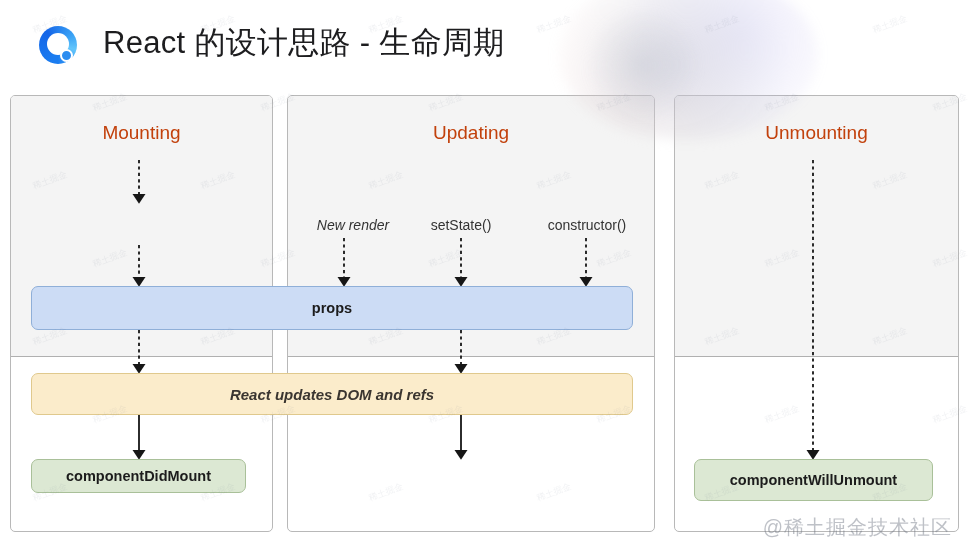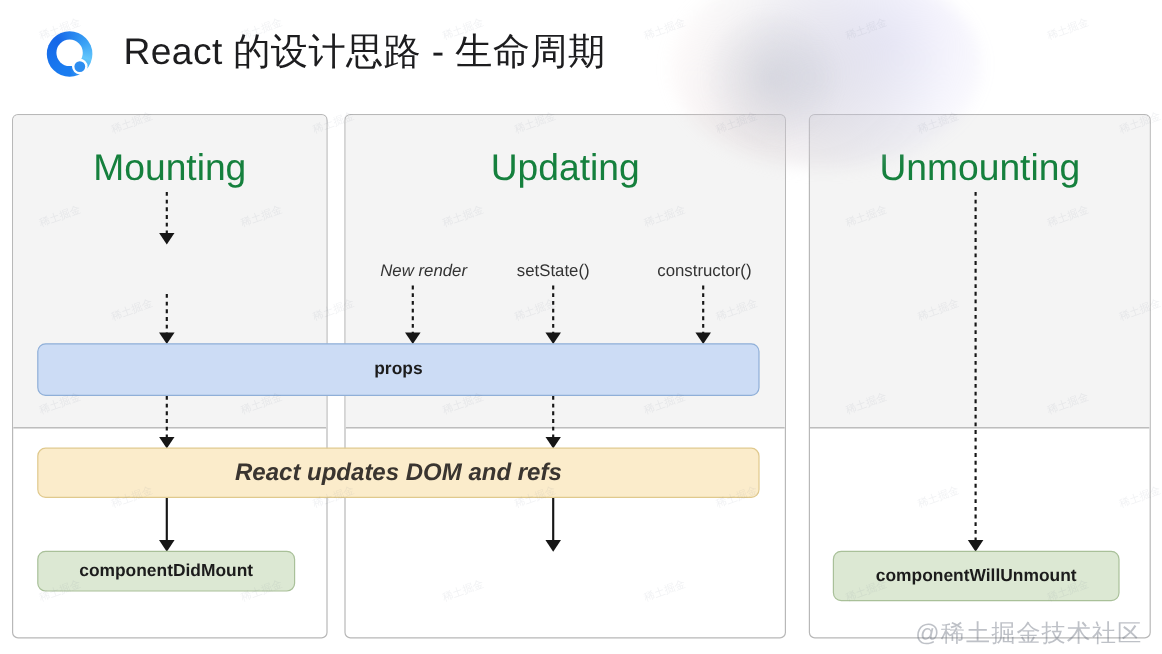--- a/index.html
+++ b/index.html
@@ -154,23 +154,23 @@
     right: 0;
     height: 261px;
     background: #f4f4f4;
     border-bottom: 1px solid #b0b0b0;
   }
   .panel-title {
     position: absolute;
     left: 0; right: 0;
     top: 26px;
     text-align: center;
-    font-size: 31px;
+    font-size: 19px;
     font-weight: 400;
-    color: #15803d;
+    color: #c2410c;
     z-index: 2;
   }
 
   #panel-mounting   { left: 10px;  top: 5px;  width: 263px; height: 437px; }
   #panel-updating   { left: 287px; top: 5px;  width: 368px; height: 437px; }
   #panel-unmounting { left: 674px; top: 5px;  width: 285px; height: 437px; padding-left: 31px; }
 
   
   .trigger {
     position: absolute;
@@ -194,21 +194,21 @@
     color: #1c1c1c;
     z-index: 5;
     text-align: center;
   }
   .node.blue   { background: #ccdcf5; border: 1px solid #8fafd8; }
   .node.yellow { background: #fbeccb; border: 1px solid #e0c98d; font-style: italic; font-weight: 600; color: #3a3530; }
   .node.green  { background: #dce8d3; border: 1px solid #a9c099; }
 
   #node-constructor  { left: 31px;  top: 113px; width: 215px; height: 42px; }
   #node-render       { left: 31px;  top: 196px; width: 602px; height: 44px; }
-  #node-domrefs      { left: 31px;  top: 283px; width: 602px; height: 42px; font-size: 20px; }
+  #node-domrefs      { left: 31px;  top: 283px; width: 602px; height: 42px; font-size: 15px; }
   #node-did-mount    { left: 31px;  top: 369px; width: 215px; height: 34px; }
   #node-did-update   { left: 307px; top: 369px; width: 327px; height: 42px; }
   #node-will-unmount { left: 694px; top: 369px; width: 239px; height: 42px; }
 
   
   .arrows {
     position: absolute;
     left: 0; top: 0;
     width: 968px; height: 455px;
     z-index: 4;

